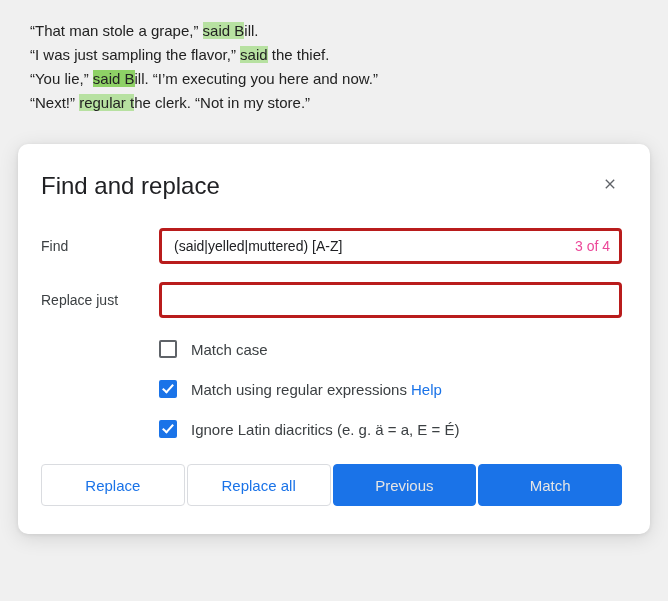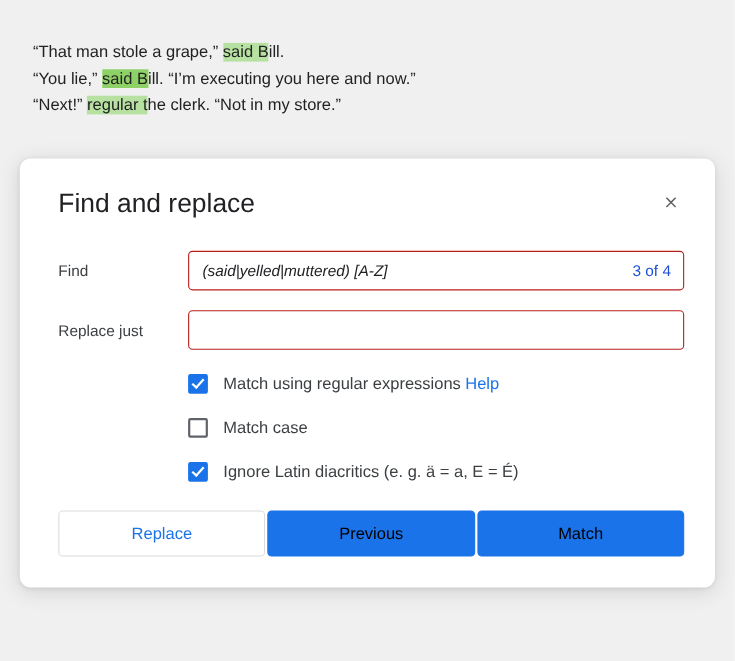--- a/index.html
+++ b/index.html
@@ -5,40 +5,40 @@
   * { box-sizing: border-box; margin: 0; padding: 0; }
   body {
     font-family: Arial, "Helvetica Neue", sans-serif;
     background: #f0f0f0;
     width: 668px;
     height: 601px;
     overflow: hidden;
     position: relative;
   }
   .doc-text {
-    padding: 36px 30px 10px 30px;
+    padding: 19px 30px 10px 30px;
     font-size: 15px;
     line-height: 24px;
     color: #222;
   }
   .hl {
     background: #b7e1a1;
   }
   .hl-current {
     background: #8ed166;
   }
   .dialog {
     position: absolute;
     left: 18px;
     top: 144px;
     width: 632px;
     background: #fff;
     border-radius: 10px;
     box-shadow: 0 4px 20px rgba(0,0,0,0.12), 0 1px 4px rgba(0,0,0,0.08);
-    padding: 28px 28px 28px 35px;
+    padding: 28px 28px 28px 23px;
   }
   .dialog-header {
     display: flex;
     justify-content: space-between;
     align-items: flex-start;
     margin-bottom: 28px;
   }
   .dialog-title {
     font-size: 24px;
     font-weight: 400;
@@ -65,36 +65,35 @@
     color: #3c4043;
     flex-shrink: 0;
   }
   .input-wrap {
     position: relative;
     flex: 1;
   }
   .text-input {
     width: 100%;
     height: 36px;
-    border: 1px solid #b91c1c;
+    border: 3px solid #b91c1c;
     border-radius: 4px;
     padding: 0 58px 0 12px;
     font-size: 14px;
     color: #202124;
     outline: none;
-    font-style: italic;
   }
   .text-input.no-pad { padding-right: 12px; }
   .match-count {
     position: absolute;
     right: 12px;
     top: 50%;
     transform: translateY(-50%);
     font-size: 14px;
-    color: #1d4ed8;
+    color: #ec4899;
   }
   .options {
     margin-left: 118px;
     margin-top: 22px;
   }
   .opt-row {
     display: flex;
     align-items: center;
     margin-bottom: 22px;
     font-size: 15px;
@@ -145,28 +144,29 @@
     align-items: center;
     justify-content: center;
     cursor: pointer;
     border: 1px solid #dadce0;
     background: #fff;
     color: #1a73e8;
   }
   .btn.primary {
     background: #1a73e8;
     border-color: #1a73e8;
-    color: #000000;
+    color: #e5e5e5;
   }
 </style>
 </head>
 <body>
 
 <div class="doc-text">
   <div><span>“That man stole a grape,” </span><span class="hl">said B</span><span>ill.</span></div>
+  <div><span>“I was just sampling the flavor,” </span><span class="hl">said</span><span> the thief.</span></div>
   <div><span>“You lie,” </span><span class="hl-current">said B</span><span>ill. “I’m executing you here and now.”</span></div>
   <div><span>“Next!” </span><span class="hl">regular t</span><span>he clerk. “Not in my store.”</span></div>
 </div>
 
 <div class="dialog">
   <div class="dialog-header">
     <div class="dialog-title">Find and replace</div>
     <div class="close-btn">
       <svg viewBox="0 0 24 24">
           <path fill="currentColor" d="M19 6.41L17.59 5 12 10.59 6.41 5 5 6.41 10.59 12 5 17.59 6.41 19 12 13.41 17.59 19 19 17.59 13.41 12z"></path>
@@ -184,32 +184,33 @@
 
   <div class="form-row">
     <div class="form-label">Replace just</div>
     <div class="input-wrap">
       <input class="text-input no-pad" type="text" value="" style="">
     </div>
   </div>
 
   <div class="options">
     <div class="opt-row">
+      <div class="checkbox"></div>
+      <span>Match case</span>
+    </div>
+    <div class="opt-row">
       <div class="checkbox checked"></div>
       <span>Match using regular expressions</span>
       <span class="help-link">Help</span>
     </div>
     <div class="opt-row">
-      <div class="checkbox"></div>
-      <span>Match case</span>
-    </div>
-    <div class="opt-row">
       <div class="checkbox checked"></div>
       <span>Ignore Latin diacritics (e. g. ä = a, E = É)</span>
     </div>
   </div>
 
   <div class="button-row">
     <div class="btn">Replace</div>
+    <div class="btn">Replace all</div>
     <div class="btn primary">Previous</div>
     <div class="btn primary">Match</div>
   </div>
 </div>
 
 </body></html>

